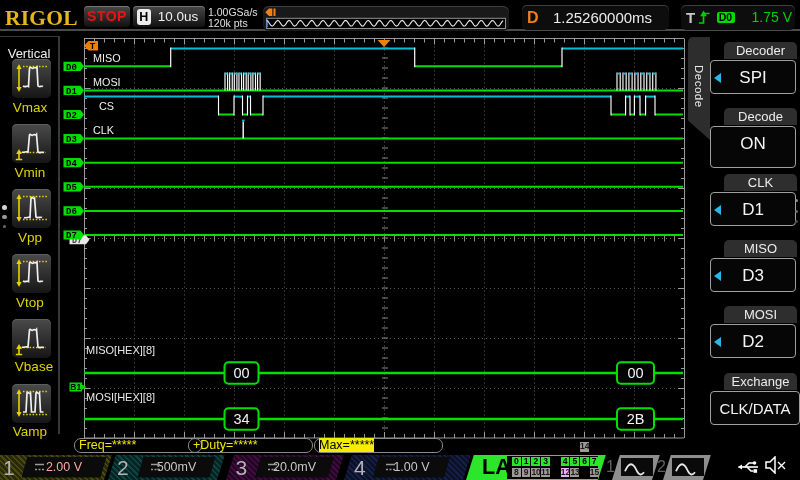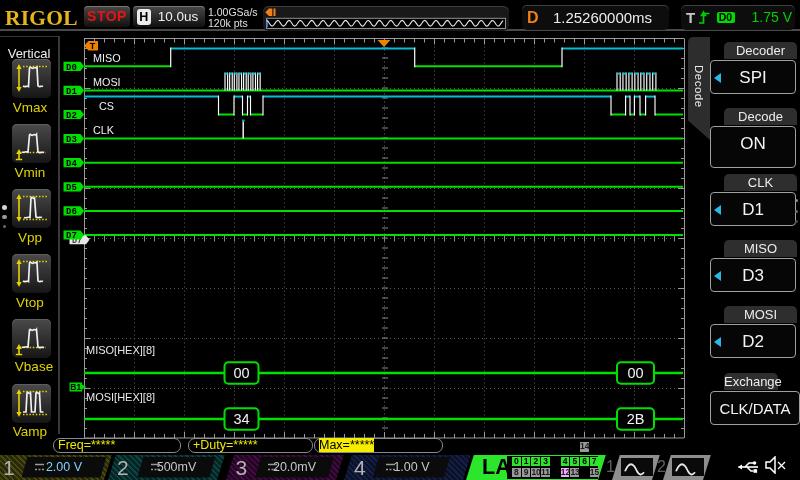--- a/index.html
+++ b/index.html
@@ -247,33 +247,33 @@
 <div style="position:absolute;left:710px;top:125.7px;width:86px;height:42px;background:#060606;border:1.5px solid #a0a0a0;border-radius:4px;text-align:center;font-size:17px;line-height:34px;color:#f4f4f4">ON</div>
 <div style="position:absolute;left:724px;top:173.9px;width:73px;height:17px;background:#2e2e2e;border-radius:5px 5px 0 0;text-align:center;font-size:13px;line-height:17px;color:#ececec">CLK</div>
 <div style="position:absolute;left:710px;top:191.9px;width:86px;height:34px;background:#060606;border:1.5px solid #a0a0a0;border-radius:4px;text-align:center;font-size:17px;line-height:34px;color:#f4f4f4">D1</div>
 <div style="position:absolute;left:714px;top:204.9px;width:0;height:0;border-top:5px solid transparent;border-bottom:5px solid transparent;border-right:7px solid #28b8e8"></div>
 <div style="position:absolute;left:724px;top:240.10000000000002px;width:73px;height:17px;background:#2e2e2e;border-radius:5px 5px 0 0;text-align:center;font-size:13px;line-height:17px;color:#ececec">MISO</div>
 <div style="position:absolute;left:710px;top:258.1px;width:86px;height:34px;background:#060606;border:1.5px solid #a0a0a0;border-radius:4px;text-align:center;font-size:17px;line-height:34px;color:#f4f4f4">D3</div>
 <div style="position:absolute;left:714px;top:271.1px;width:0;height:0;border-top:5px solid transparent;border-bottom:5px solid transparent;border-right:7px solid #28b8e8"></div>
 <div style="position:absolute;left:724px;top:306.3px;width:73px;height:17px;background:#2e2e2e;border-radius:5px 5px 0 0;text-align:center;font-size:13px;line-height:17px;color:#ececec">MOSI</div>
 <div style="position:absolute;left:710px;top:324.3px;width:86px;height:34px;background:#060606;border:1.5px solid #a0a0a0;border-radius:4px;text-align:center;font-size:17px;line-height:34px;color:#f4f4f4">D2</div>
 <div style="position:absolute;left:714px;top:337.3px;width:0;height:0;border-top:5px solid transparent;border-bottom:5px solid transparent;border-right:7px solid #28b8e8"></div>
-<div style="position:absolute;left:724px;top:372.5px;width:54px;height:17px;background:#2e2e2e;border-radius:5px 5px 0 0;text-align:center;font-size:13px;line-height:17px;color:#ececec">Exchange</div>
+<div style="position:absolute;left:724px;top:372.5px;width:73px;height:17px;background:#2e2e2e;border-radius:5px 5px 0 0;text-align:center;font-size:13px;line-height:17px;color:#ececec">Exchange</div>
 <div style="position:absolute;left:710px;top:390.5px;width:90px;height:34px;background:#060606;border:1.5px solid #a0a0a0;border-radius:4px;text-align:center;font-size:15px;line-height:34px;color:#f4f4f4">CLK/DATA</div>
 <div style="position:absolute;left:794.5px;top:199px;width:3.4px;height:3.4px;border-radius:50%;background:#909090"></div>
 <div style="position:absolute;left:794.5px;top:209.5px;width:3.4px;height:3.4px;border-radius:50%;background:#6a6a6a"></div>
 <div style="position:absolute;left:794.5px;top:220px;width:3.4px;height:3.4px;border-radius:50%;background:#4a4a4a"></div>
-<div style="position:absolute;left:53px;top:437.5px;width:128px;height:15.5px;border:1.5px solid #8a8a8a;border-radius:7px;font-size:12.5px;line-height:12.5px;padding-left:4px;white-space:nowrap"><span style="color:#f0e800">Freq=*****</span></div>
+<div style="position:absolute;left:74px;top:437.5px;width:128px;height:15.5px;border:1.5px solid #8a8a8a;border-radius:7px;font-size:12.5px;line-height:12.5px;padding-left:4px;white-space:nowrap"><span style="color:#f0e800">Freq=*****</span></div>
 <div style="position:absolute;left:188px;top:437.5px;width:125px;height:15.5px;border:1.5px solid #8a8a8a;border-radius:7px;font-size:12.5px;line-height:12.5px;padding-left:4px;white-space:nowrap"><span style="color:#f0e800">+Duty=*****</span></div>
 <div style="position:absolute;left:314px;top:437.5px;width:129px;height:15.5px;border:1.5px solid #8a8a8a;border-radius:7px;font-size:12.5px;line-height:12.5px;padding-left:4px;white-space:nowrap"><span style="background:#f5ec00;color:#000">Max=*****</span></div>
 <div style="position:absolute;left:-10px;top:454.5px;width:122px;height:25.5px;background:repeating-linear-gradient(45deg,#4a4a10 0 1.6px,#28280a 1.6px 4px);clip-path:polygon(8px 0,122px 0,114px 25.5px,0 25.5px);"></div>
 <div style="position:absolute;left:108px;top:454.5px;width:117px;height:25.5px;background:repeating-linear-gradient(45deg,#0c4343 0 1.6px,#062424 1.6px 4px);clip-path:polygon(8px 0,117px 0,109px 25.5px,0 25.5px);"></div>
 <div style="position:absolute;left:226px;top:454.5px;width:118px;height:25.5px;background:repeating-linear-gradient(45deg,#420c42 0 1.6px,#230623 1.6px 4px);clip-path:polygon(8px 0,118px 0,110px 25.5px,0 25.5px);"></div>
 <div style="position:absolute;left:344px;top:454.5px;width:127px;height:25.5px;background:repeating-linear-gradient(45deg,#151f48 0 1.6px,#0b1228 1.6px 4px);clip-path:polygon(8px 0,127px 0,119px 25.5px,0 25.5px);"></div>
-<div style="position:absolute;left:21.5px;top:456.5px;width:85px;height:21.0px;background:#0b0b0b;clip-path:polygon(6px 0,85px 0,79px 100%,0 100%);color:#7dd3fc;font-size:12.5px;line-height:21.0px;text-align:center"><svg style="position:absolute;left:12px;top:6px" width="11" height="8" viewBox="0 0 11 8">
+<div style="position:absolute;left:21.5px;top:456.5px;width:85px;height:21.0px;background:#0b0b0b;clip-path:polygon(6px 0,85px 0,79px 100%,0 100%);color:#fca5a5;font-size:12.5px;line-height:21.0px;text-align:center"><svg style="position:absolute;left:12px;top:6px" width="11" height="8" viewBox="0 0 11 8">
       <path d="M1,1.5h9 M1,6.5h2 M4.5,6.5h2 M8,6.5h2" stroke="#999" stroke-width="1.6" fill="none"></path>
     </svg>2.00 V</div>
 <div style="position:absolute;left:137.5px;top:456.5px;width:78px;height:21.0px;background:#0b0b0b;clip-path:polygon(6px 0,78px 0,72px 100%,0 100%);color:#c6c6c6;font-size:12.5px;line-height:21.0px;text-align:center"><svg style="position:absolute;left:12px;top:6px" width="11" height="8" viewBox="0 0 11 8">
       <path d="M1,1.5h9 M1,6.5h2 M4.5,6.5h2 M8,6.5h2" stroke="#999" stroke-width="1.6" fill="none"></path>
     </svg>500mV</div>
 <div style="position:absolute;left:255px;top:456.5px;width:79px;height:21.0px;background:#0b0b0b;clip-path:polygon(6px 0,79px 0,73px 100%,0 100%);color:#c6c6c6;font-size:12.5px;line-height:21.0px;text-align:center"><svg style="position:absolute;left:12px;top:6px" width="11" height="8" viewBox="0 0 11 8">
       <path d="M1,1.5h9 M1,6.5h2 M4.5,6.5h2 M8,6.5h2" stroke="#999" stroke-width="1.6" fill="none"></path>
     </svg>20.0mV</div>
 <div style="position:absolute;left:373px;top:456.5px;width:77px;height:21.0px;background:#0b0b0b;clip-path:polygon(6px 0,77px 0,71px 100%,0 100%);color:#c6c6c6;font-size:12.5px;line-height:21.0px;text-align:center"><svg style="position:absolute;left:12px;top:6px" width="11" height="8" viewBox="0 0 11 8">
       <path d="M1,1.5h9 M1,6.5h2 M4.5,6.5h2 M8,6.5h2" stroke="#999" stroke-width="1.6" fill="none"></path>

